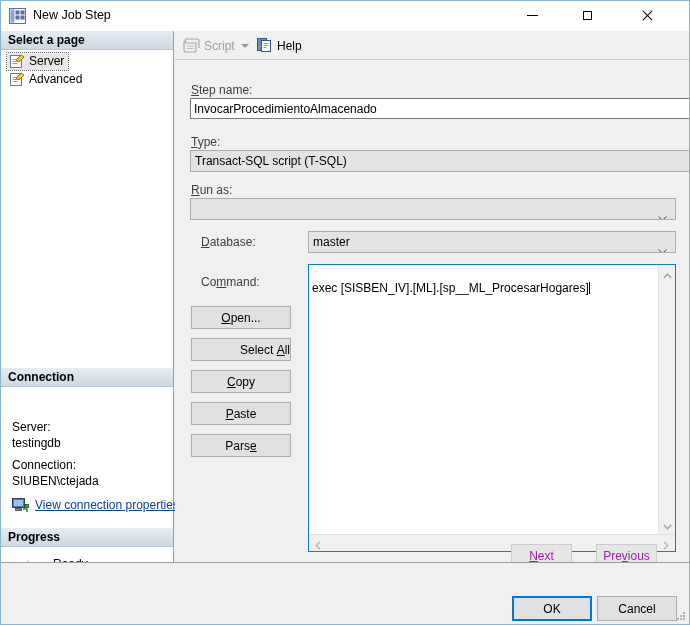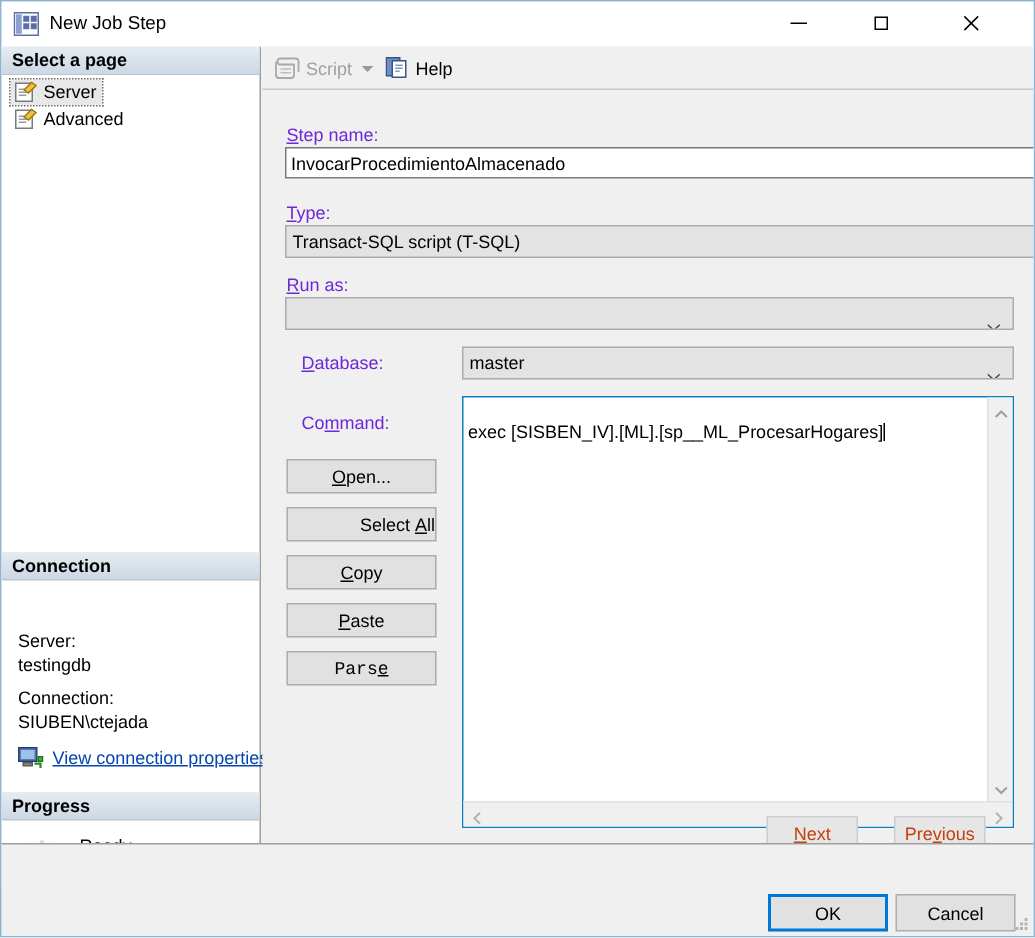--- a/index.html
+++ b/index.html
@@ -207,21 +207,21 @@
   .tb-help-label {
     position: absolute;
     left: 102px; top: 8px;
     font-size: 12px;
     color: #000;
   }
 
   .fld-label {
     position: absolute;
     font-size: 12px;
-    color: #6d28d9;
+    color: #404040;
     white-space: nowrap;
   }
   .u { text-decoration: underline; }
 
   .lbl-stepname { left: 16px; top: 52px; }
   .lbl-type     { left: 16px; top: 104px; }
   .lbl-runas    { left: 16px; top: 152px; }
   .lbl-database { left: 26px; top: 204px; }
   .lbl-command  { left: 26px; top: 244px; }
 
@@ -323,31 +323,31 @@
     font-family: "Liberation Sans", sans-serif;
     font-size: 12px;
     color: #000;
     cursor: default;
     padding: 0;
   }
   .sb-open     { top: 275px; }
   .sb-selectall{ top: 307px; text-align: right; }
   .sb-copy     { top: 339px; }
   .sb-paste    { top: 371px; }
-  .sb-parse    { top: 403px; font-family: Liberation Mono, monospace; }
+  .sb-parse    { top: 403px; }
 
   .navbtn {
     position: absolute;
     width: 61px; height: 23px;
     background: #e6e6e6;
     border: 1px solid #cdcdcd;
     box-sizing: border-box;
     font-family: "Liberation Sans", sans-serif;
     font-size: 12px;
-    color: #c2410c;
+    color: #a21caf;
     cursor: default;
     padding: 0;
   }
   .nb-next     { left: 336px; top: 513px; }
   .nb-previous { left: 421px; top: 513px; }
 
   
   .bottombar {
     position: absolute;
     left: 0; top: 561px;

